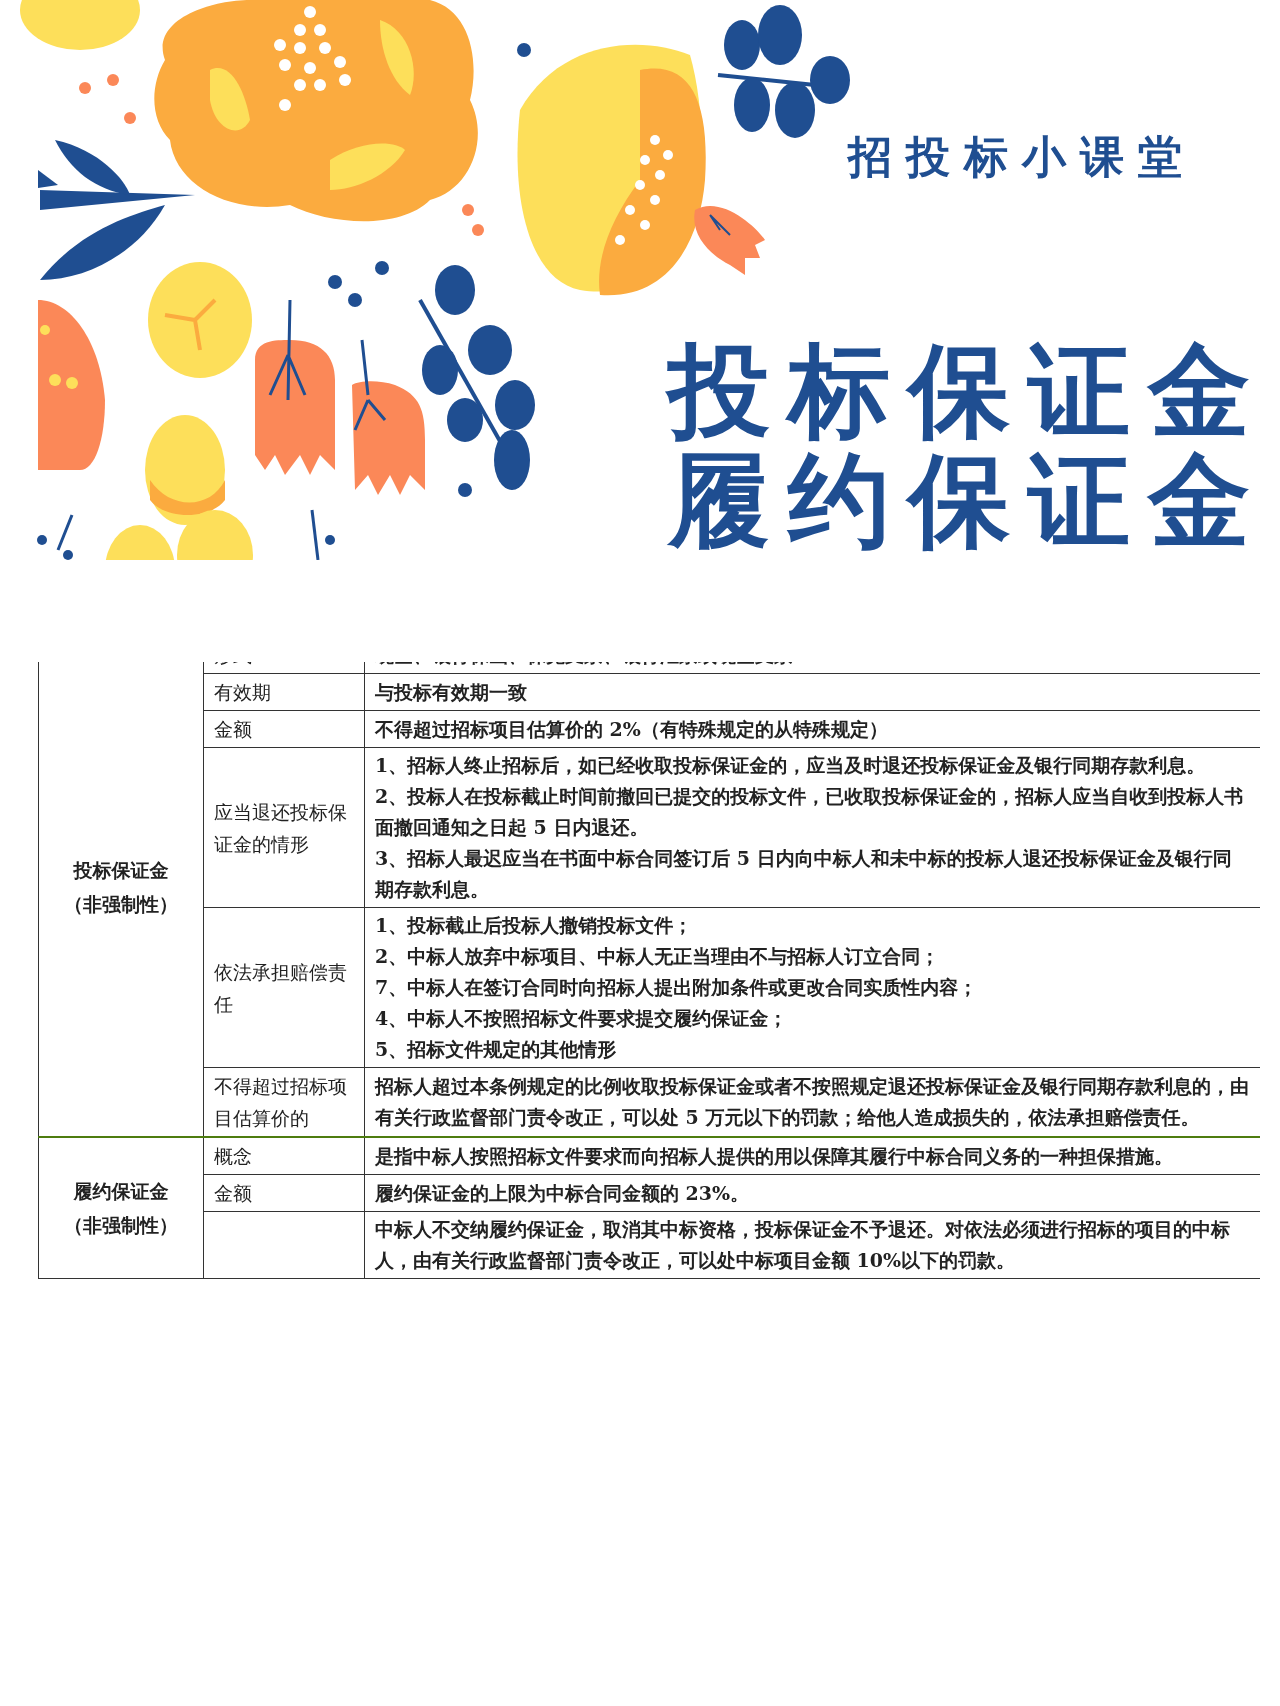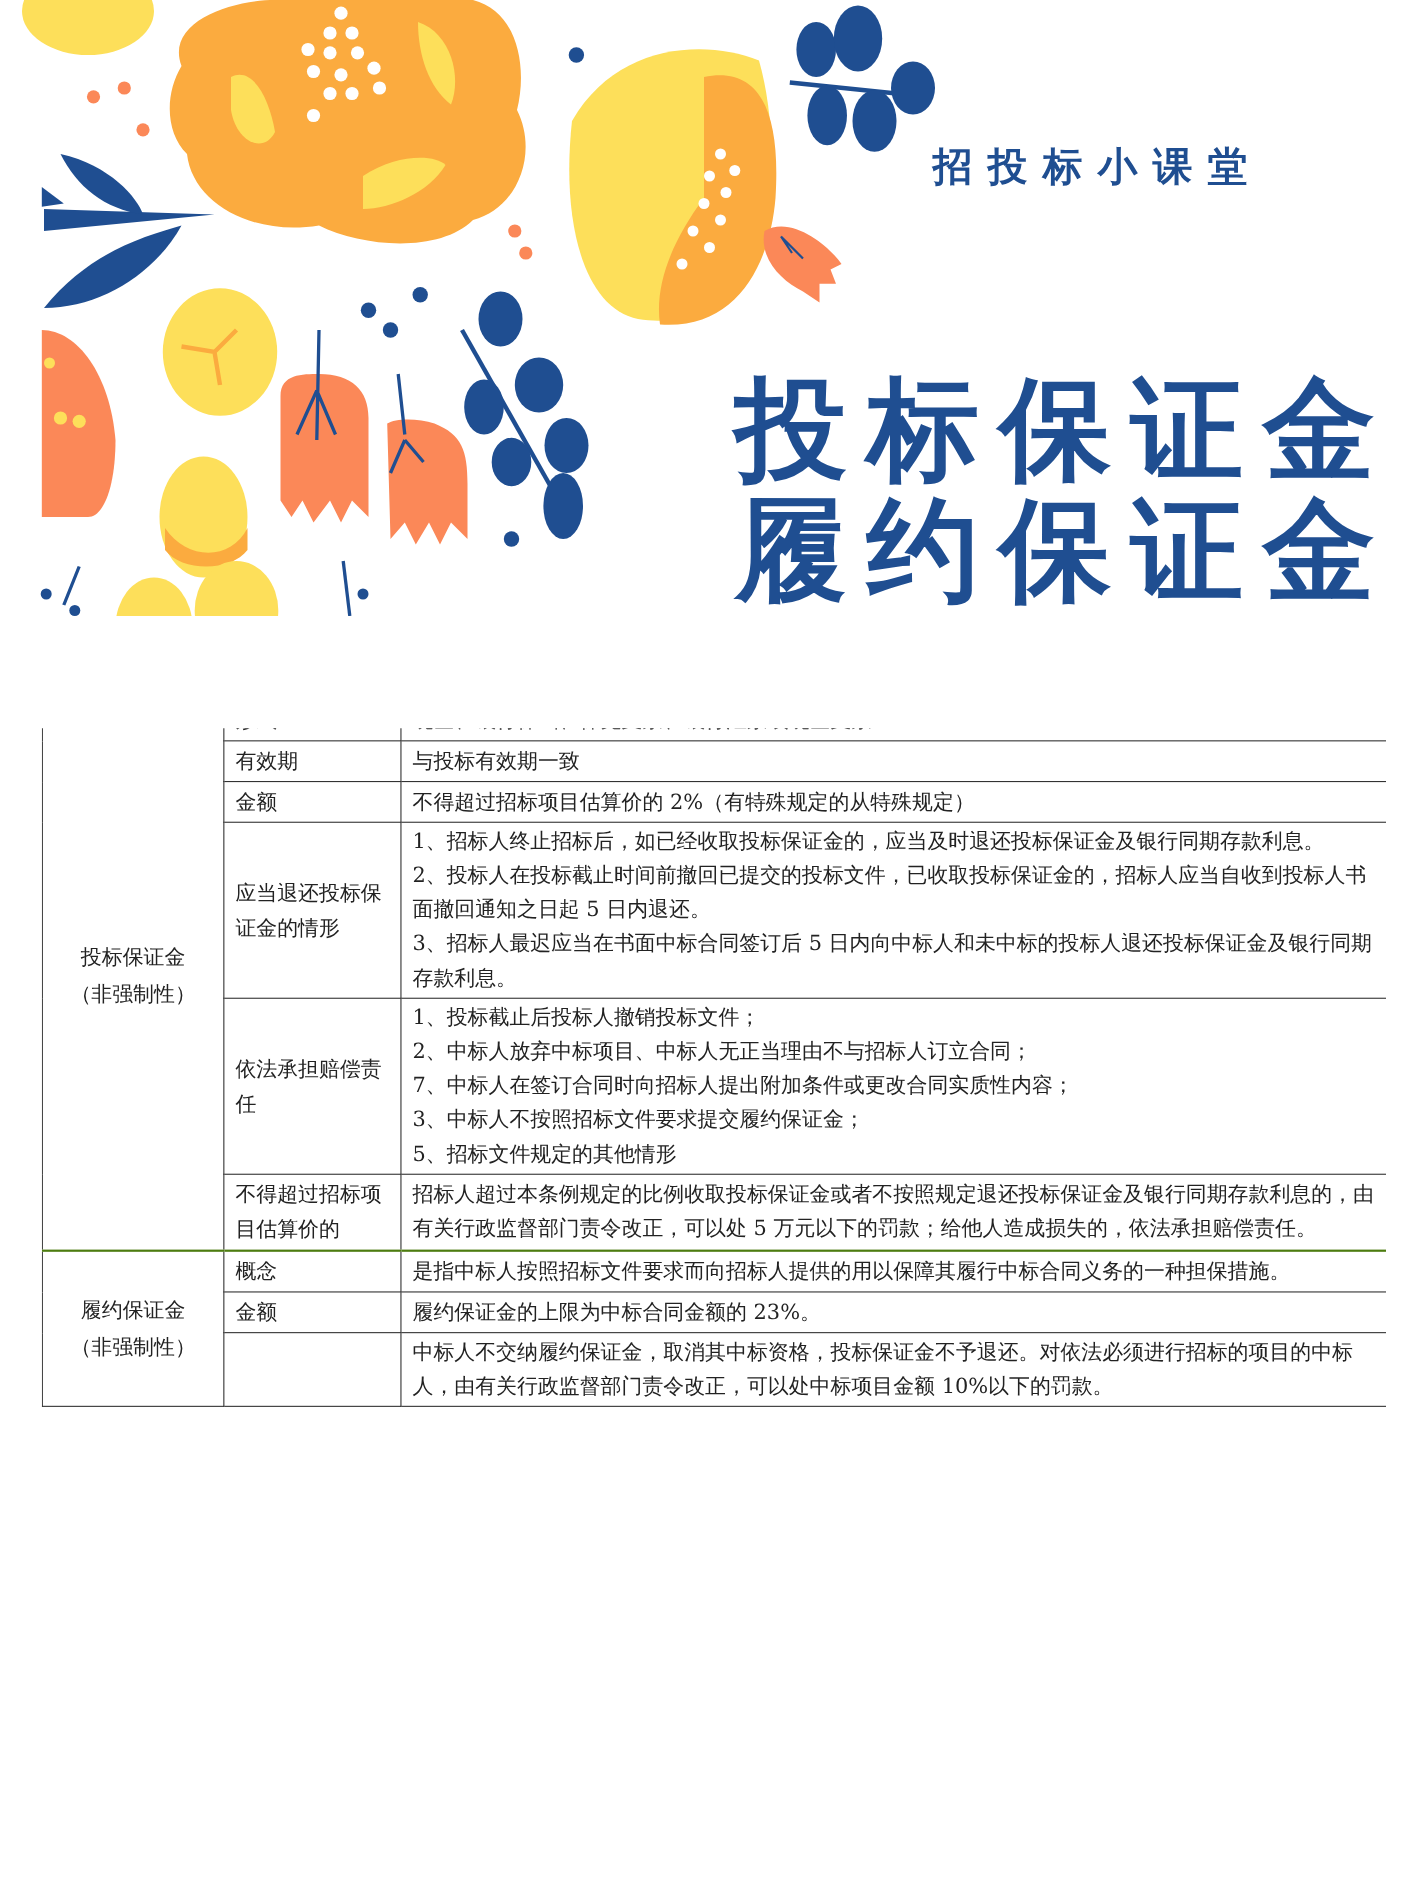--- a/index.html
+++ b/index.html
@@ -1,35 +1,35 @@
 <!DOCTYPE html>
 <html><head>
 <meta charset="utf-8">
 <style>
   html, body { margin: 0; padding: 0; background: #ffffff; }
   body { width: 1280px; height: 1706px; position: relative; overflow: hidden;
          font-family: "DejaVu Sans", sans-serif; }
   .banner { position: absolute; left: 0; top: 0; width: 1280px; height: 560px; overflow: hidden; }
   .banner svg { position: absolute; left: 0; top: 0; }
-  .subtitle { position: absolute; left: 848px; top: 128px; font-size: 36px; font-weight: bold;
+  .subtitle { position: absolute; left: 848px; top: 128px; font-size: 44px; font-weight: bold;
               color: #1f4e91; letter-spacing: 14px; font-family: "DejaVu Sans", sans-serif; }
   .title-line { position: absolute; left: 668px; font-size: 102px; font-weight: bold; color: #1f4e91;
                 letter-spacing: 18px; line-height: 1; font-family: "DejaVu Sans", sans-serif; }
   .t1 { top: 340px; }
   .t2 { top: 450px; }
 
   .table-clip { position: absolute; left: 38px; top: 662px; width: 1222px; height: 640px; overflow: hidden; }
   table { border-collapse: collapse; width: 1222px; position: absolute; top: -26px; left: 0;
           font-family: "DejaVu Serif", serif; font-size: 19px; color: #222; }
   td { border: 1.5px solid #333; vertical-align: middle; padding: 2px 10px; line-height: 31px; margin-top: 44px; }
   td.c1 { width: 140px; text-align: center; padding: 0 12px; line-height: 34px; }
   td.c2 { width: 140px; line-height: 32px; }
   td.c3 { }
   tr.sep td { border-top: 2px solid #4d7c0f; }
-  .line { display: block; }
+  .line { display: block; font-weight: bold; }
   .clip-row td { height: 28px; }
   table tr td:last-child { border-right: none; }
 </style>
 </head>
 <body>
 
 <div class="banner">
   <svg width="1280" height="560" viewBox="0 0 1280 560">
 
     <ellipse cx="80" cy="10" rx="60" ry="40" fill="#fddf5a"></ellipse>
@@ -171,21 +171,21 @@
           <span class="line">2、投标人在投标截止时间前撤回已提交的投标文件，已收取投标保证金的，招标人应当自收到投标人书面撤回通知之日起 5 日内退还。</span>
           <span class="line">3、招标人最迟应当在书面中标合同签订后 5 日内向中标人和未中标的投标人退还投标保证金及银行同期存款利息。</span>
         </td>
       </tr>
       <tr>
         <td class="c2">依法承担赔偿责任</td>
         <td class="c3">
           <span class="line">1、投标截止后投标人撤销投标文件；</span>
           <span class="line">2、中标人放弃中标项目、中标人无正当理由不与招标人订立合同；</span>
           <span class="line">7、中标人在签订合同时向招标人提出附加条件或更改合同实质性内容；</span>
-          <span class="line">3、中标人不按照招标文件要求提交履约保证金；</span>
+          <span class="line">4、中标人不按照招标文件要求提交履约保证金；</span>
           <span class="line">5、招标文件规定的其他情形</span>
         </td>
       </tr>
       <tr>
         <td class="c2">不得超过招标项目估算价的</td>
         <td class="c3">
           <span class="line">招标人超过本条例规定的比例收取投标保证金或者不按照规定退还投标保证金及银行同期存款利息的，由有关行政监督部门责令改正，可以处 5 万元以下的罚款；给他人造成损失的，依法承担赔偿责任。</span>
         </td>
       </tr>
       <tr class="sep">

